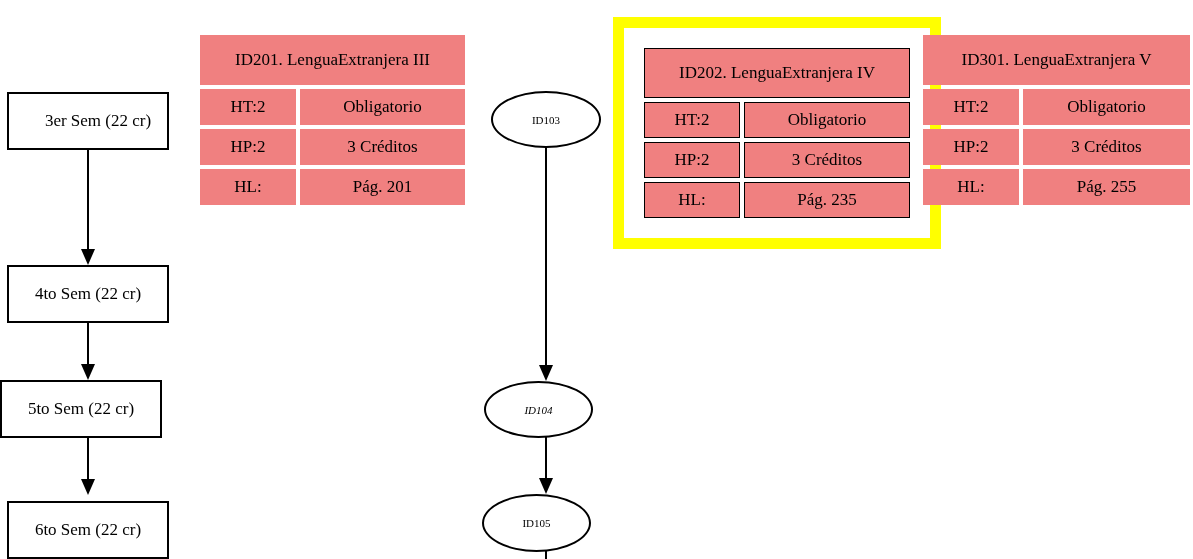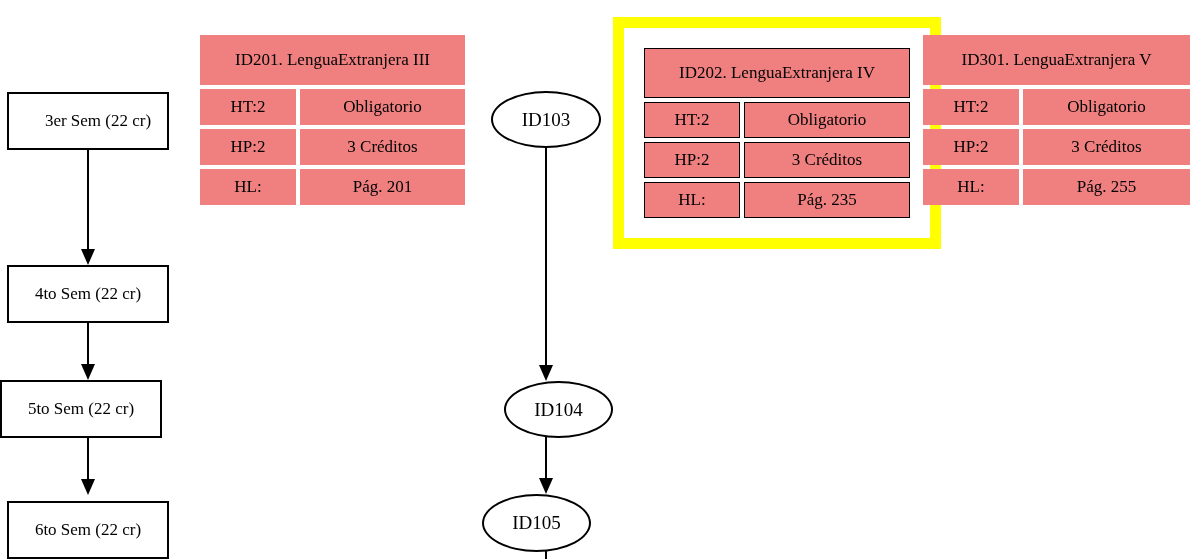--- a/index.html
+++ b/index.html
@@ -9,21 +9,21 @@
   }
   
   .sem{
     position:absolute;width:162px;height:58px;box-sizing:border-box;
     border:2px solid #000;background:#fff;
     display:flex;align-items:center;justify-content:center;font-size:17px;
   }
   
   .ell{
     position:absolute;box-sizing:border-box;border:2px solid #000;border-radius:50%;
-    background:#fff;display:flex;align-items:center;justify-content:center;font-size:19px;
+    background:#fff;display:flex;align-items:center;justify-content:center;font-size:11px;
   }
   
   .edge{position:absolute;width:2px;background:#000;}
   .arrow{
     position:absolute;width:0;height:0;
     border-left:7px solid transparent;border-right:7px solid transparent;
     border-top:16px solid #000;
   }
   
   .card{position:absolute;display:flex;flex-direction:column;gap:4px;}
@@ -67,21 +67,21 @@
   <div class="sem" style="left:7px;top:495px;margin-top:6px;">
     <span>6to Sem (22 cr)</span>
   </div>
 
   <div class="ell" style="left:491px;top:91px;width:110px;height:57px;">
     <span>ID103</span>
   </div>
   <div class="edge" style="left:545px;top:147px;height:219px;"></div>
   <div class="arrow" style="left:539px;top:365px;"></div>
 
-  <div class="ell" style="left:504px;top:381px;width:109px;height:57px;">
+  <div class="ell" style="left:484px;top:381px;width:109px;height:57px;font-style:italic;">
     <span>ID104</span>
   </div>
   <div class="edge" style="left:545px;top:437px;height:42px;"></div>
   <div class="arrow" style="left:539px;top:478px;"></div>
 
   <div class="ell" style="left:482px;top:494px;width:109px;height:58px;text-align:right;">
     <span>ID105</span>
   </div>
   <div class="edge" style="left:545px;top:551px;height:8px;"></div>
 

